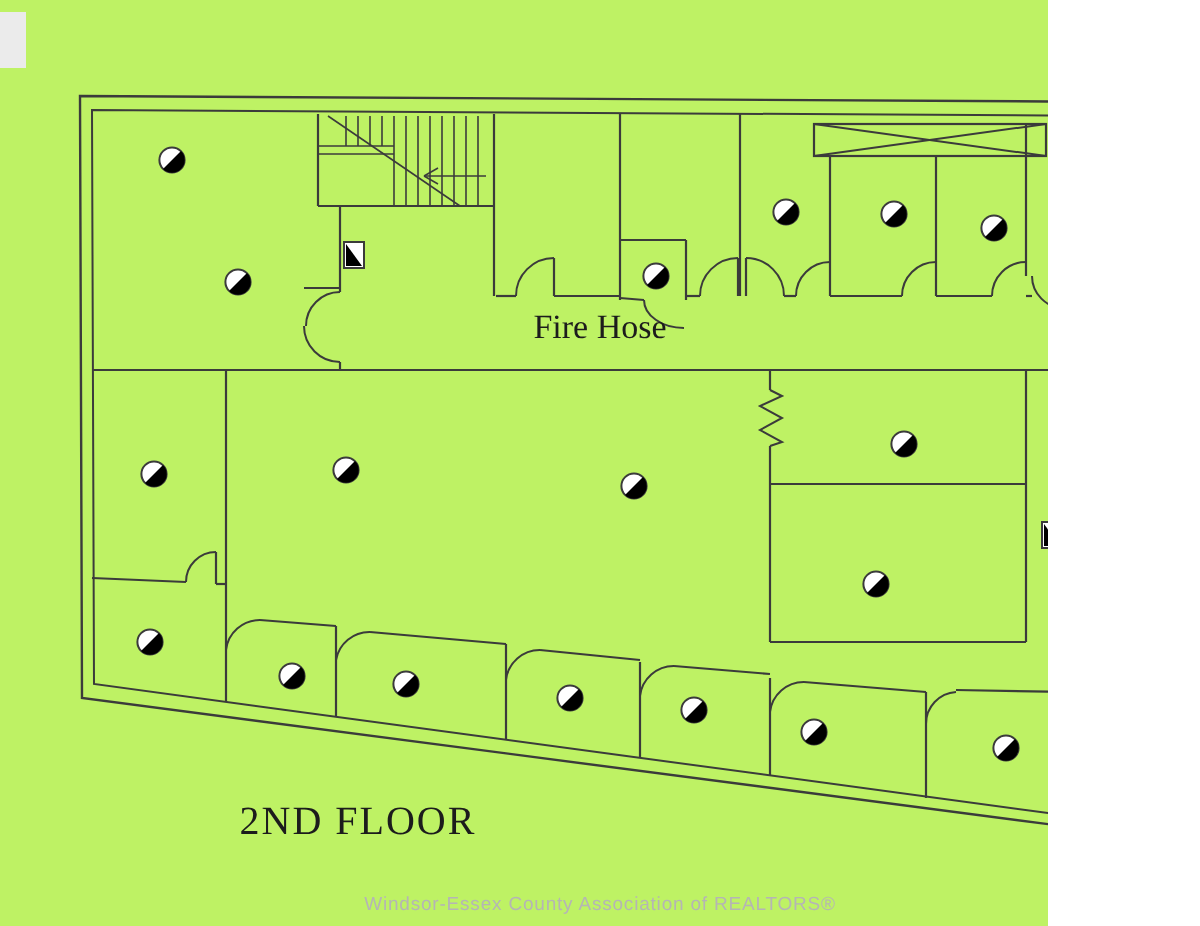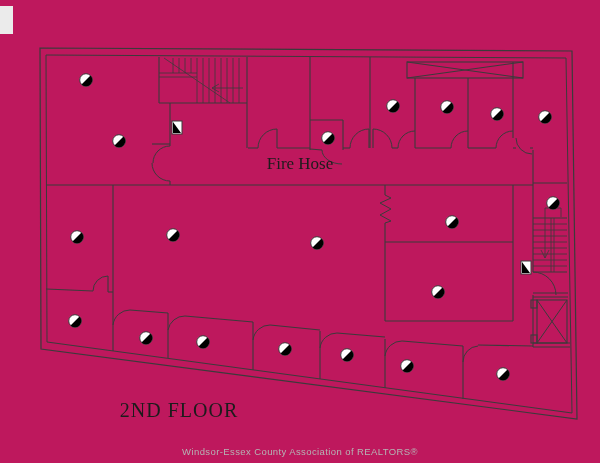--- a/index.html
+++ b/index.html
@@ -1,19 +1,19 @@
 <!DOCTYPE html>
 <html><head>
 <meta charset="utf-8">
 <style>
   html,body{margin:0;padding:0;background:#ffffff;}
   .page{
     position:relative;
-    width:600px;height:463px;
-    background:#be185d;
+    width:524px;height:463px;
+    background:#bef264;
     overflow:hidden;
     font-family:"Liberation Serif", serif;
   }
   svg text{ user-select:none; }
   .fire-hose-label{
     font-family:"Liberation Serif", serif;
     font-size:17px; fill:#1c1c1c;
   }
   .floor-label{
     font-family:"Liberation Serif", serif;

